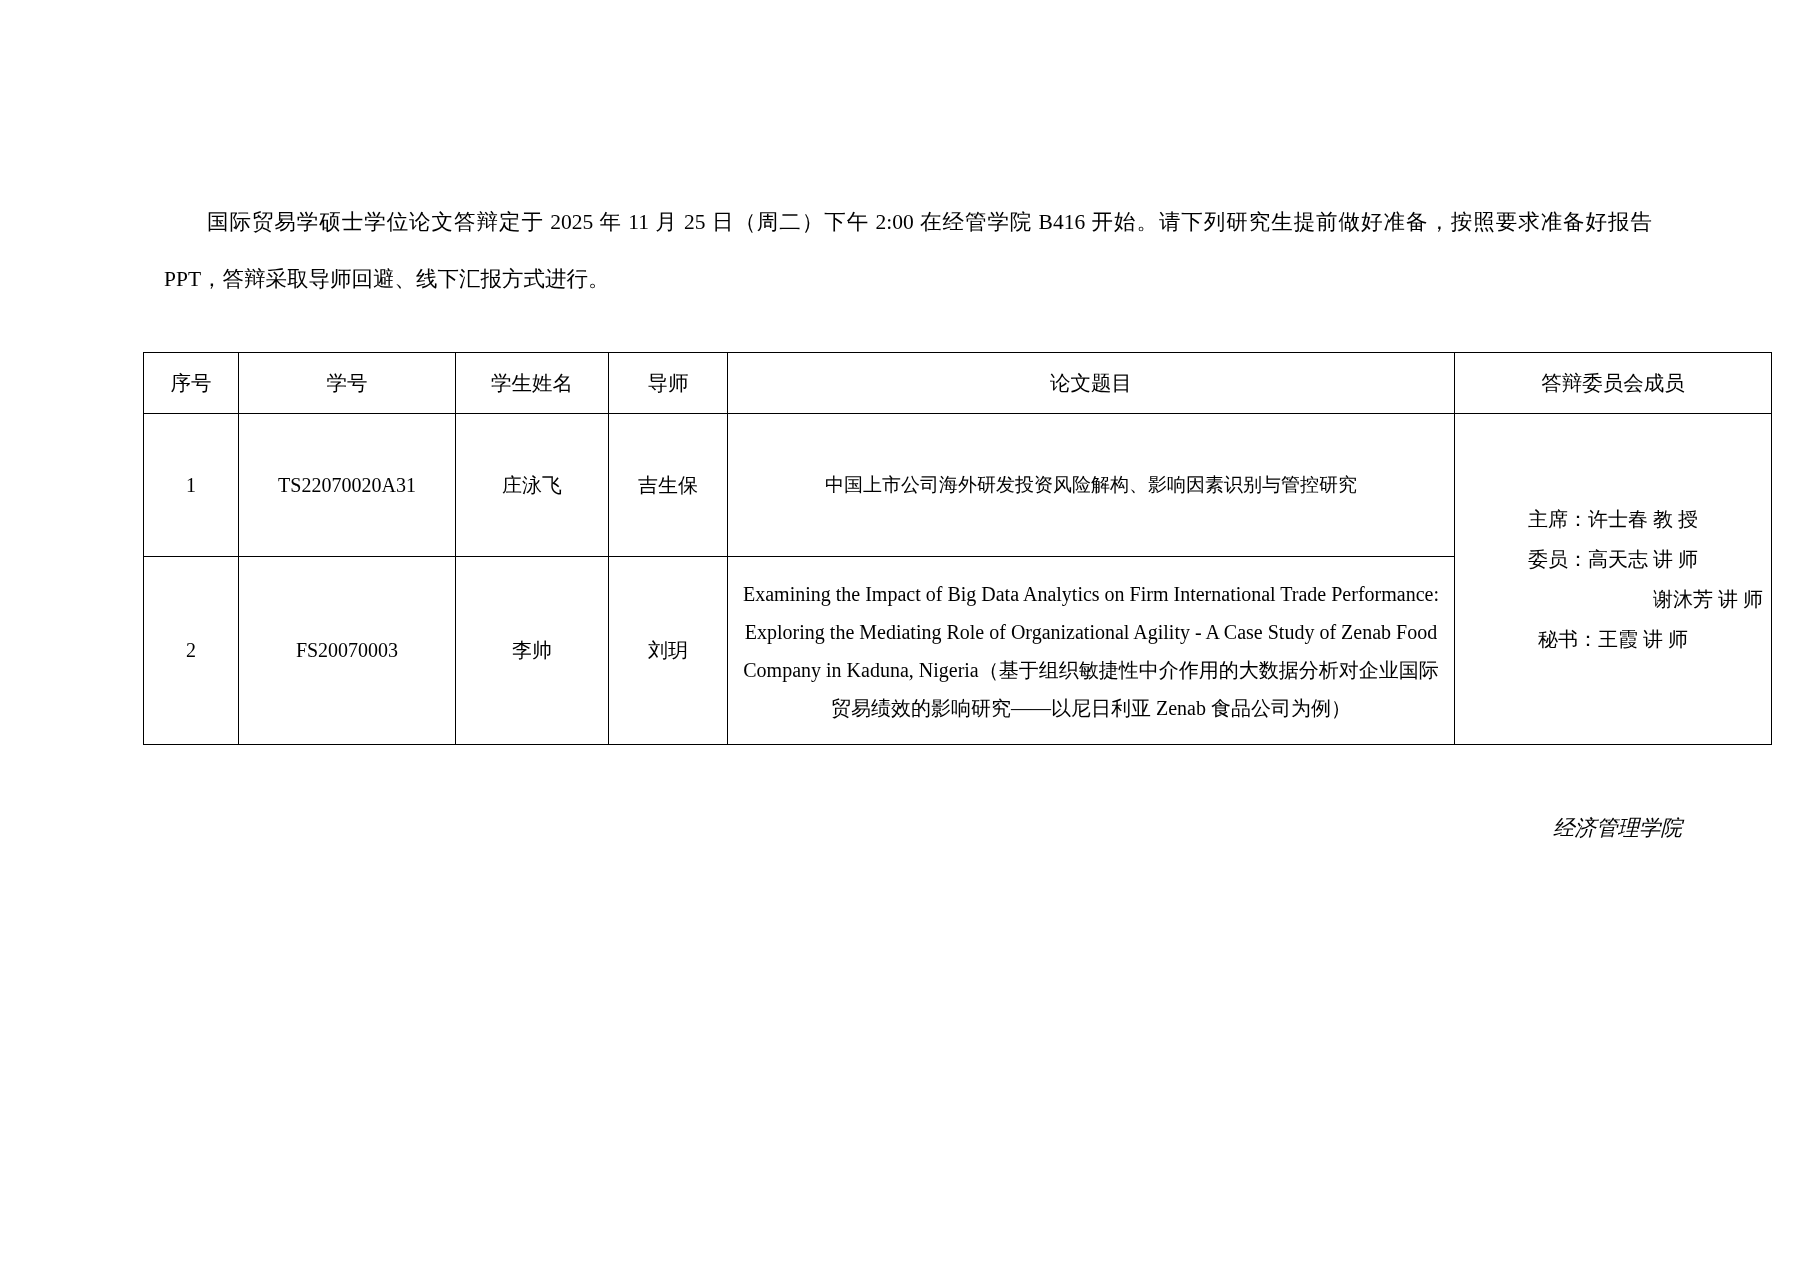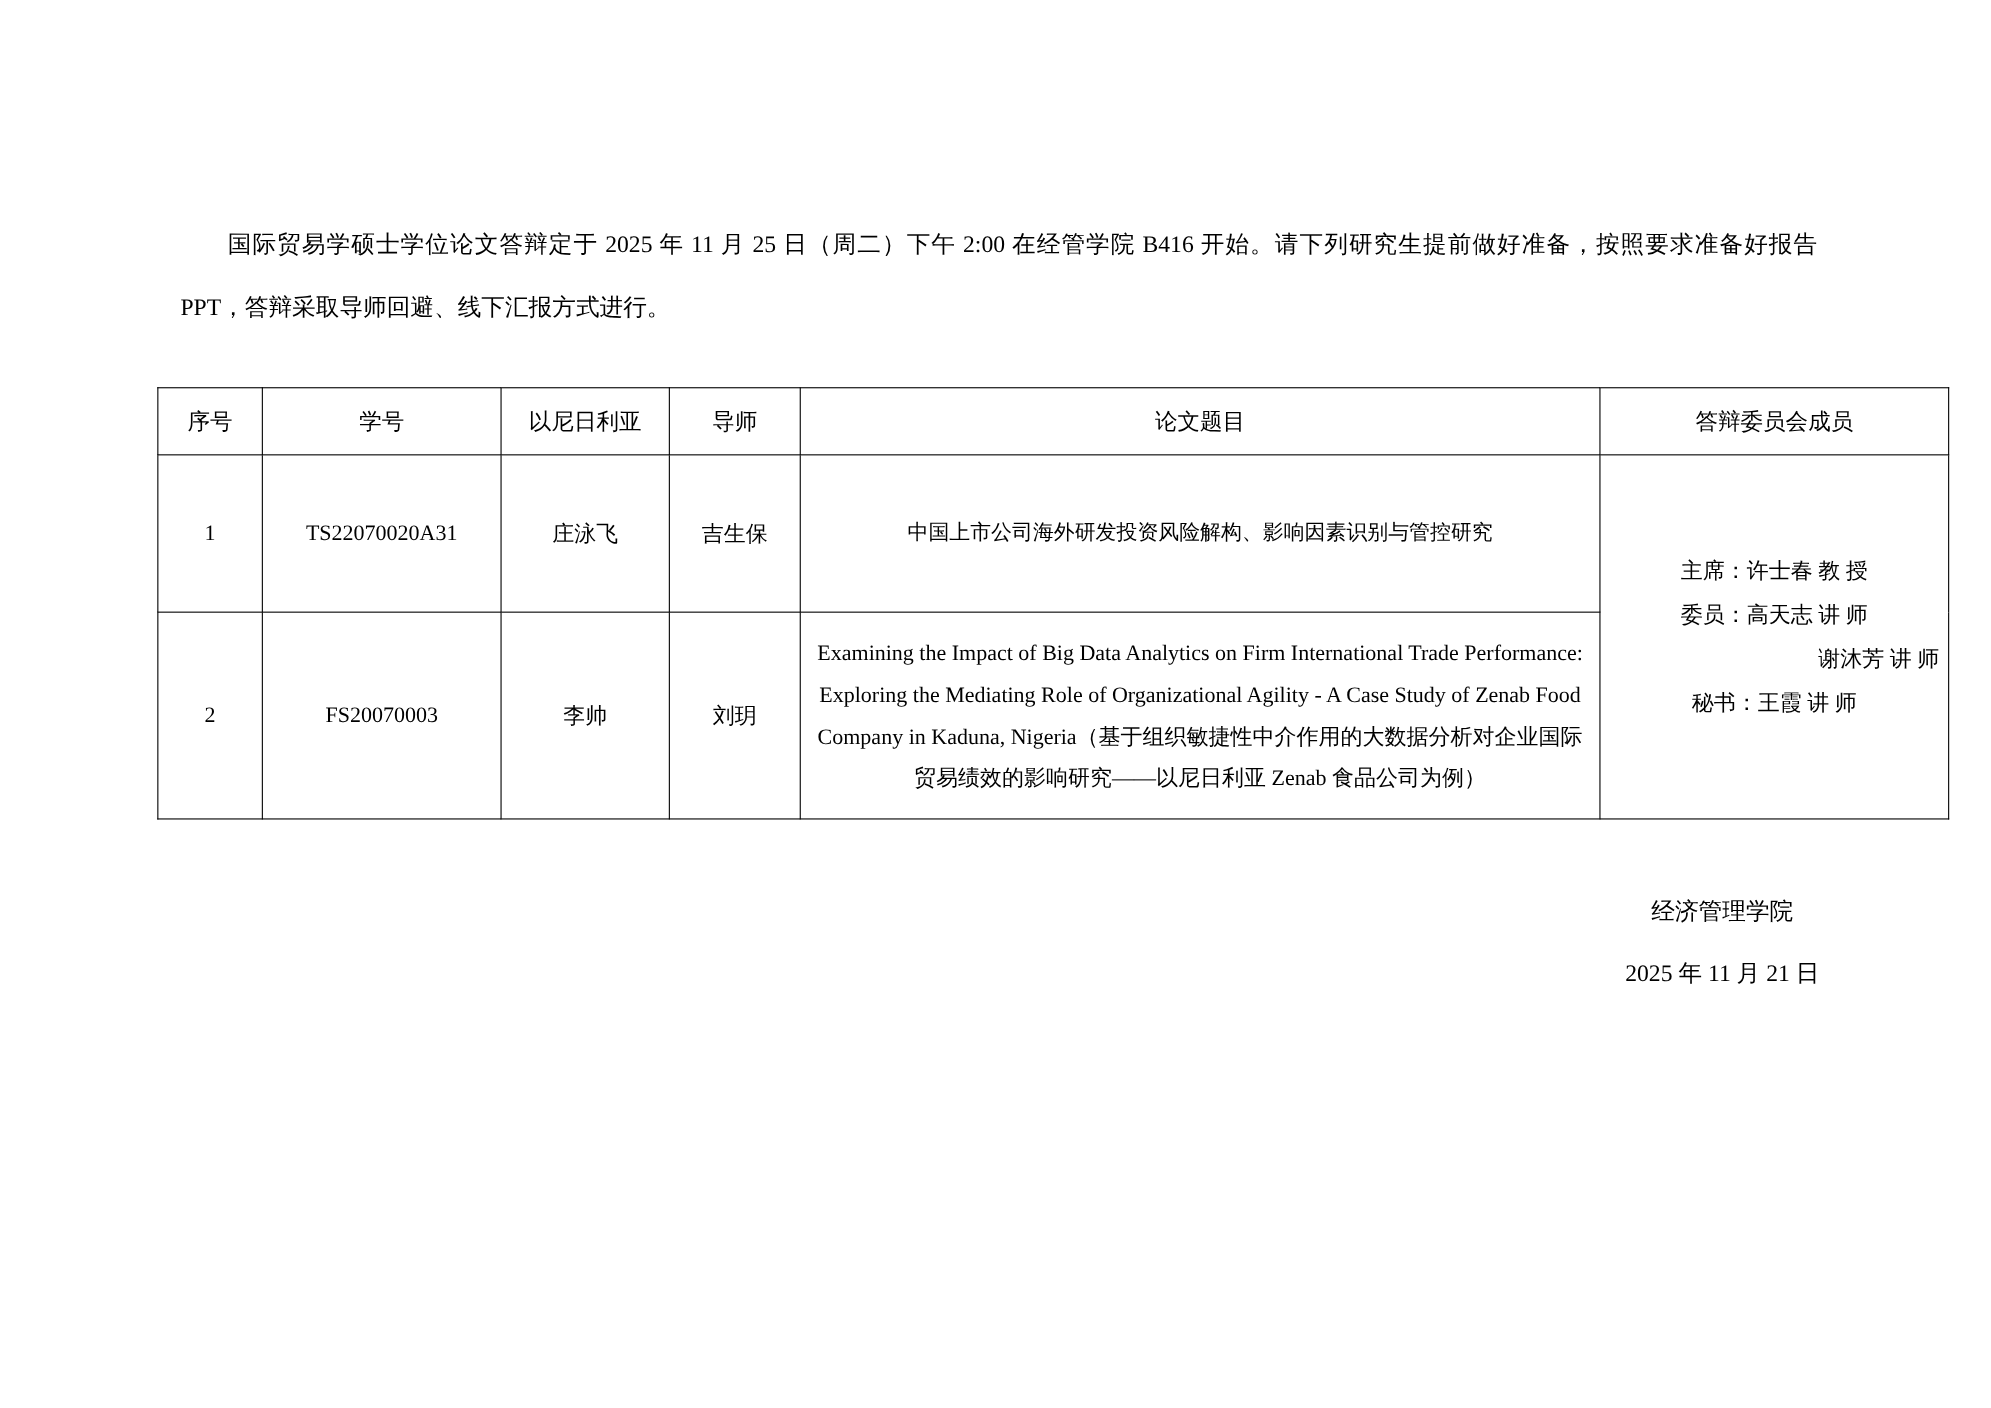--- a/index.html
+++ b/index.html
@@ -83,43 +83,44 @@
   }
   .committee-lines div {
     white-space: nowrap;
   }
   .indent-line {
     padding-left: 66px;
     text-align: right;
   }
   .signature {
     position: absolute;
-    right: 156px;
+    right: 128px;
     top: 800px;
-    text-align: center;
+    text-align: left;
     font-size: 21.5px;
     line-height: 57px;
+    font-style: italic;
   }
   .signature div { white-space: nowrap; }
 </style>
 </head>
 <body>
 
 <div class="page">
 
   <div class="intro">
     <p>国际贸易学硕士学位论文答辩定于 2025 年 11 月 25 日（周二）下午 2:00 在经管学院 B416 开始。请下列研究生提前做好准备，按照要求准备好报告 PPT，答辩采取导师回避、线下汇报方式进行。</p>
   </div>
 
   <table class="main">
     <thead>
       <tr>
         <th class="col-no">序号</th>
         <th class="col-id">学号</th>
-        <th class="col-name">以尼日利亚</th>
+        <th class="col-name">学生姓名</th>
         <th class="col-adv">导师</th>
         <th class="col-title">论文题目</th>
         <th class="col-comm">答辩委员会成员</th>
       </tr>
     </thead>
     <tbody>
       <tr>
         <td class="row-no">1</td>
         <td>TS22070020A31</td>
         <td>庄泳飞</td>
@@ -139,16 +140,15 @@
         <td>FS20070003</td>
         <td>李帅</td>
         <td>刘玥</td>
         <td class="title-cell">Examining the Impact of Big Data Analytics on Firm International Trade Performance: Exploring the Mediating Role of Organizational Agility - A Case Study of Zenab Food Company in Kaduna, Nigeria（基于组织敏捷性中介作用的大数据分析对企业国际贸易绩效的影响研究——以尼日利亚 Zenab 食品公司为例）</td>
       </tr>
     </tbody>
   </table>
 
   <div class="signature">
     <div>经济管理学院</div>
-    <div>2025 年 11 月 21 日</div>
   </div>
 
 </div>
 
 </body></html>

